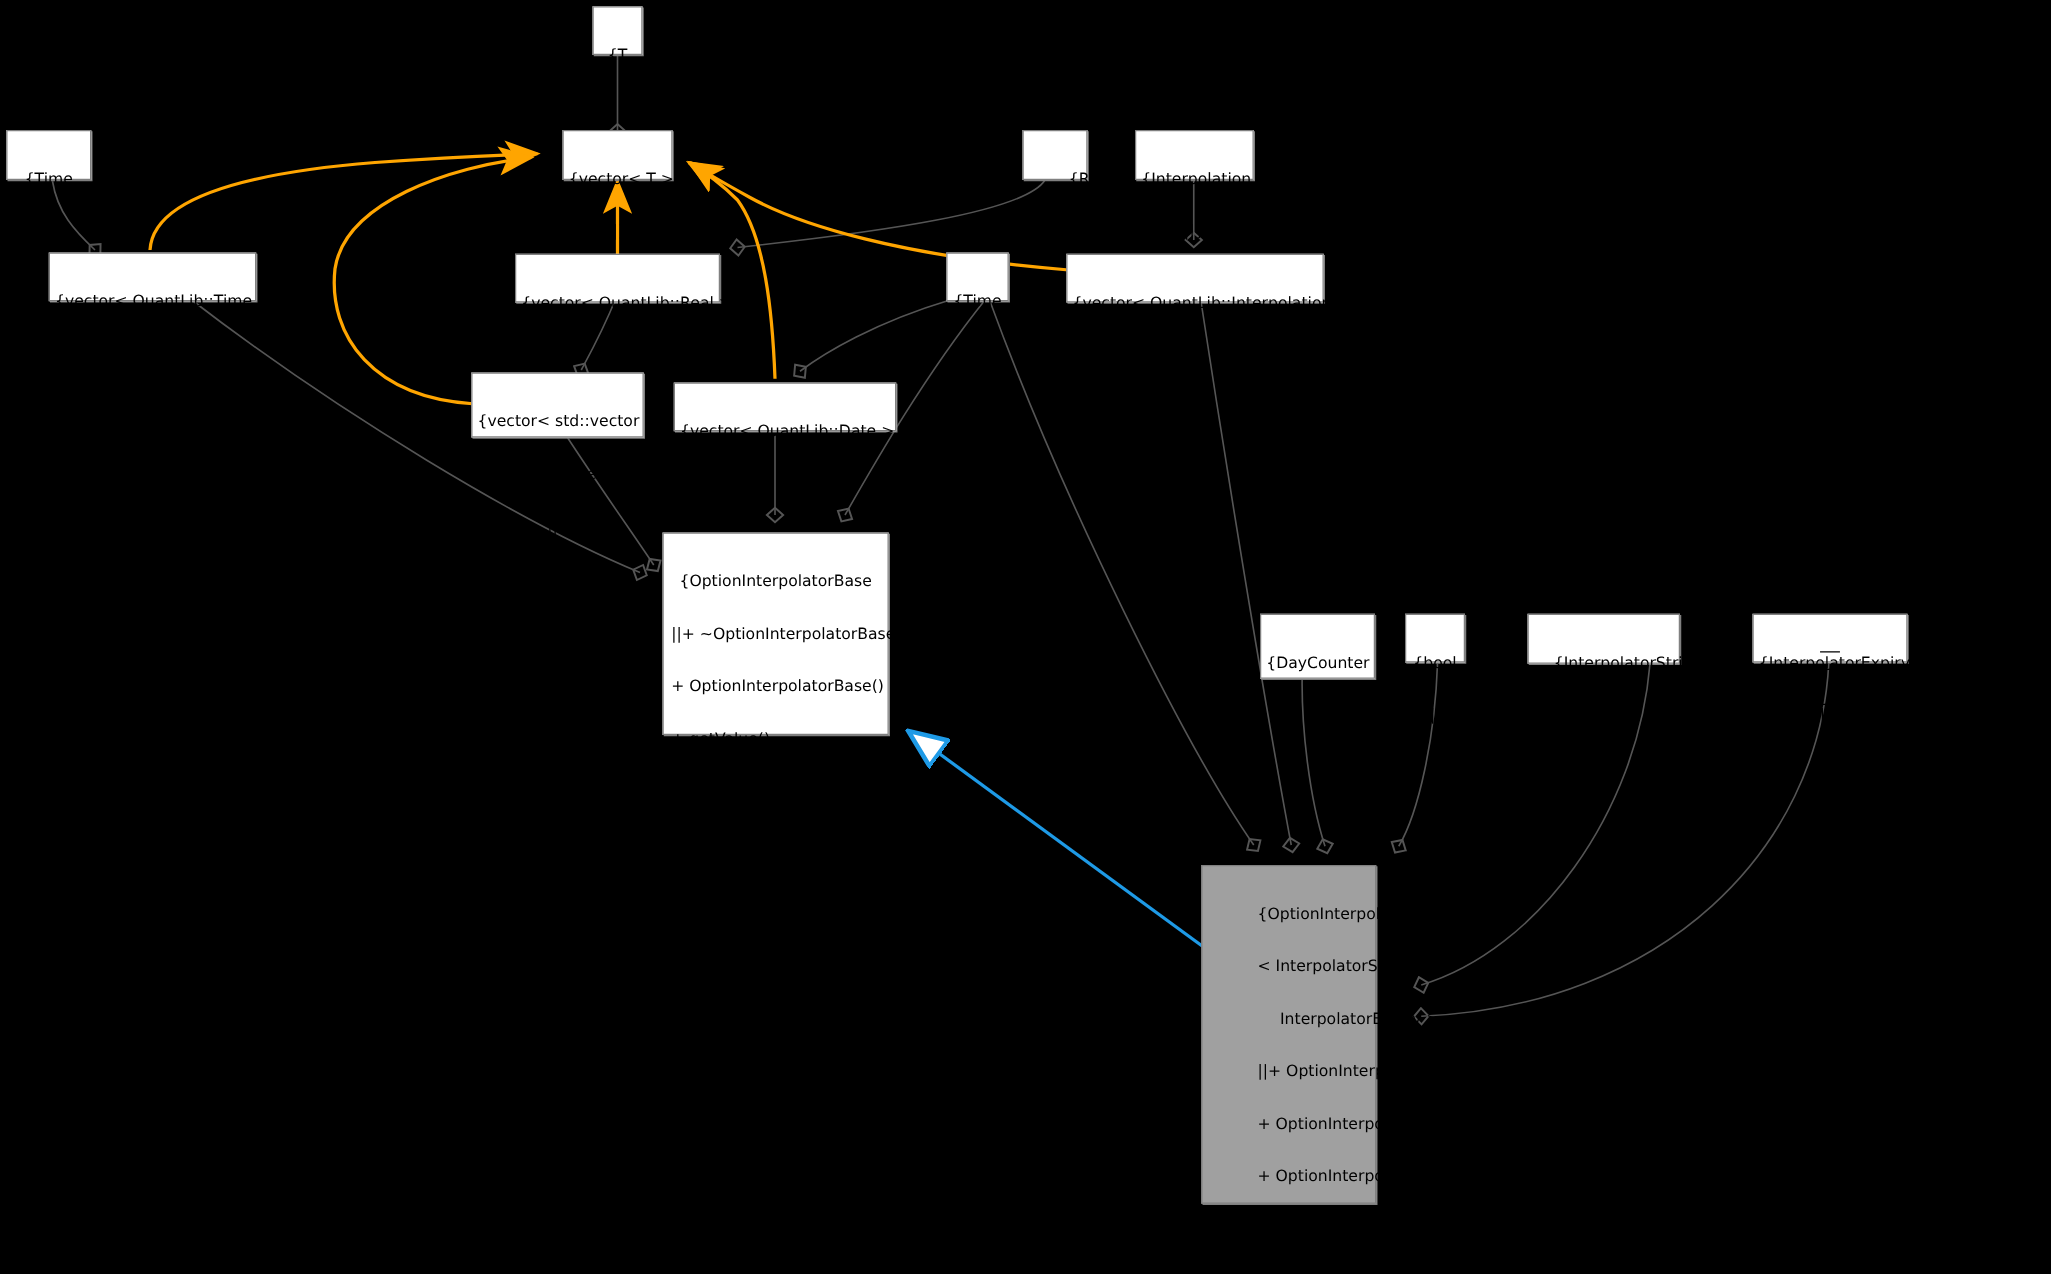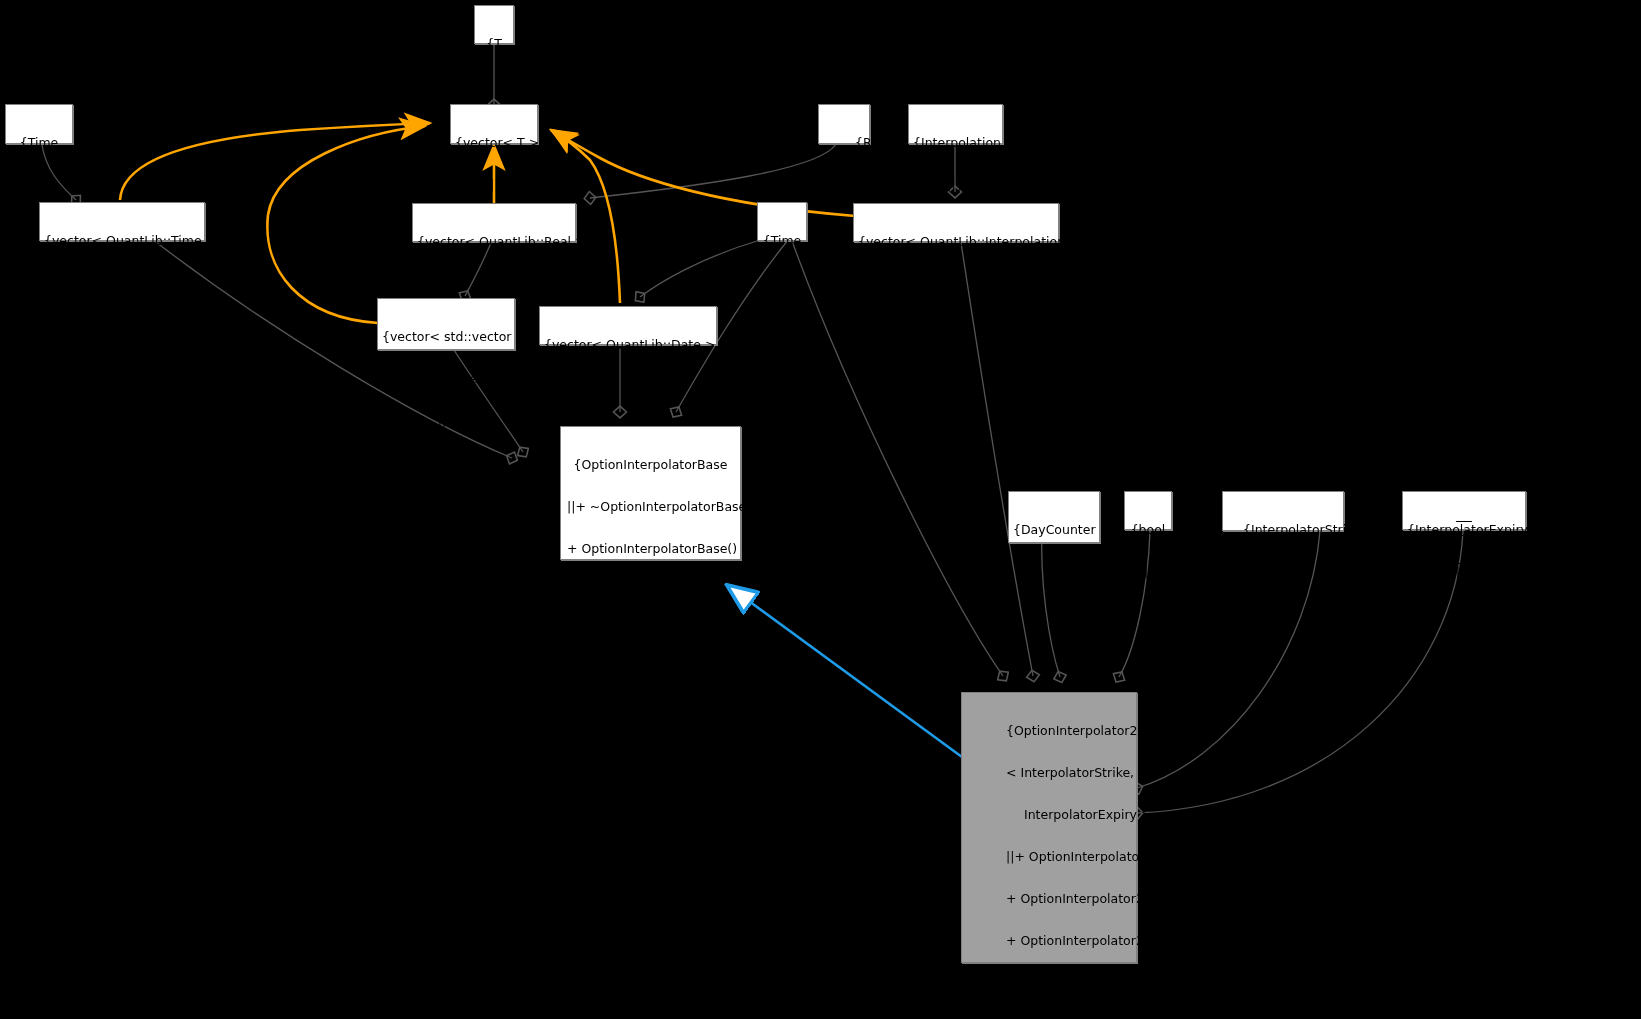--- a/index.html
+++ b/index.html
@@ -173,35 +173,35 @@
   <div class="node" style="left:1222px;top:491px;width:122px;height:40px;padding-left:20px;">
     <span class="title">{InterpolatorStrike</span>
     <span class="brace">||}</span>
   </div>
 
   <div class="node" style="left:1402px;top:491px;width:124px;height:39px;text-decoration:underline;">
     <span class="title">{InterpolatorExpiry</span>
     <span class="brace">||}</span>
   </div>
 
-  <div class="node members" style="left:530px;top:426px;width:181px;height:134px;margin-left:30px;">
+  <div class="node members" style="left:530px;top:426px;width:181px;height:162px;">
     <span class="title">{OptionInterpolatorBase</span>
     <span class="ln">||+ ~OptionInterpolatorBase()</span>
     <span class="ln">+ OptionInterpolatorBase()</span>
     <span class="ln">+ getValue()</span>
     <span class="ln">+ getValue()</span>
     <span class="ln">+ referenceDate()</span>
     <span class="ln">+ times()</span>
     <span class="ln">+ expiries()</span>
     <span class="ln">+ strikes()</span>
     <span class="ln">+ values()</span>
     <span class="brace">}</span>
   </div>
 
-  <div class="node members grey" style="left:961px;top:692px;width:176px;height:271px;padding-left:44px;">
+  <div class="node members grey" style="left:961px;top:692px;width:140px;height:271px;padding-left:44px;">
     <span class="title">{OptionInterpolator2d</span>
     <span class="ln">&lt; InterpolatorStrike,</span>
     <span class="ln" style="padding-left:18px;">InterpolatorExpiry &gt;</span>
     <span class="ln">||+ OptionInterpolator2d()</span>
     <span class="ln">+ OptionInterpolator2d()</span>
     <span class="ln">+ OptionInterpolator2d()</span>
     <span class="ln">+ OptionInterpolator2d()</span>
     <span class="ln">+ operator=()</span>
     
     

